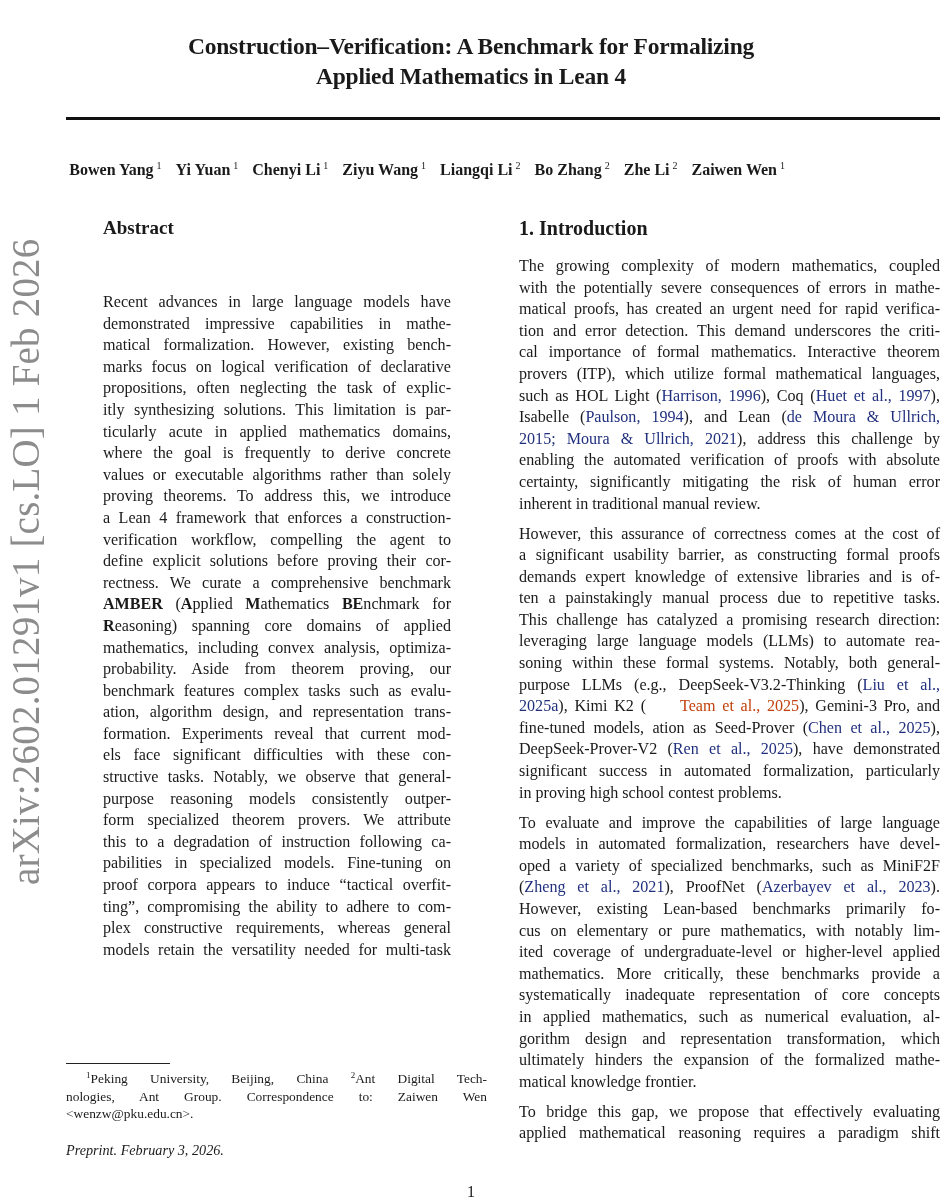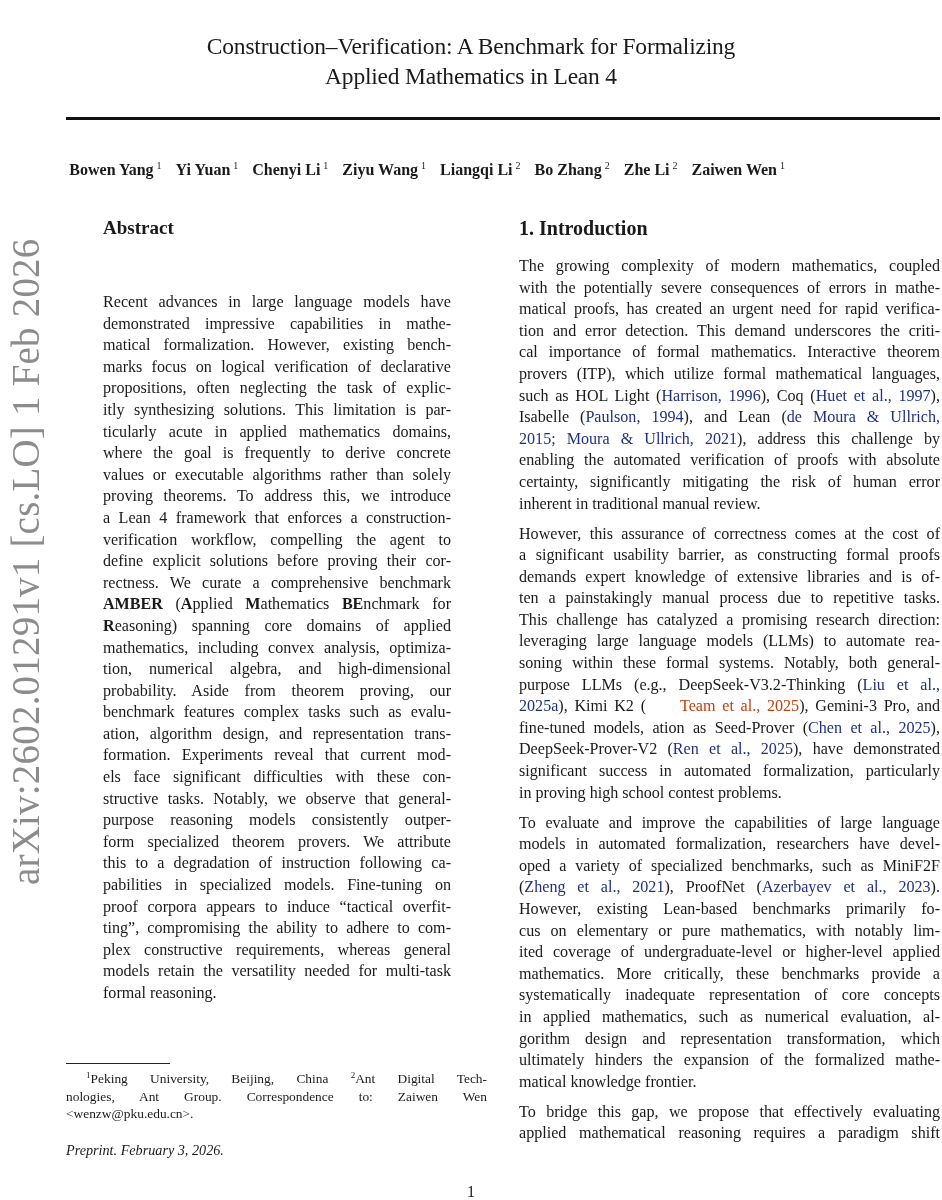--- a/index.html
+++ b/index.html
@@ -1,19 +1,19 @@
 <!DOCTYPE html>
 <html><head>
 <meta charset="utf-8">
 <style>
   html, body { margin: 0; padding: 0; background: #ffffff; }
   body { width: 942px; height: 1200px; position: relative; overflow: hidden;
          font-family: "Liberation Serif", "DejaVu Serif", serif; color: #1a1a1a; }
   .title { position: absolute; left: 0; width: 942px; text-align: center;
-           font-weight: normal; font-size: 23.5px; line-height: 30px; top: 31px; letter-spacing: -0.2px; }
+           font-weight: bold; font-size: 23.5px; line-height: 30px; top: 31px; letter-spacing: -0.2px; }
   .rule { position: absolute; left: 66px; width: 874px; top: 117px; height: 3px; background: #111; }
   .authors { position: absolute; left: 0; width: 790px; top: 155px; text-align: right;
              font-weight: bold; font-size: 16px; line-height: 22px; }
   .authors .au { margin: 0 5px; white-space: nowrap; }
   .authors sup { font-size: 10px; font-weight: normal; vertical-align: 6px; margin-left: 3px; }
   .arxiv { position: absolute; left: 4px; top: 885px; transform-origin: 0 0; transform: rotate(-90deg);
            font-size: 39px; color: #8c8c8c; white-space: nowrap; letter-spacing: 0.2px; line-height: 44px; }
   .abs-head { position: absolute; left: 103px; width: 348px; top: 215px; 
               font-weight: bold; font-size: 19px; line-height: 26px; }
   .col { position: absolute; font-size: 16.1px; line-height: 21.6px; }
@@ -58,36 +58,34 @@
     <span class="ln">where the goal is frequently to derive concrete</span>
     <span class="ln">values or executable algorithms rather than solely</span>
     <span class="ln">proving theorems. To address this, we introduce</span>
     <span class="ln">a Lean 4 framework that enforces a construction-</span>
     <span class="ln">verification workflow, compelling the agent to</span>
     <span class="ln">define explicit solutions before proving their cor-</span>
     <span class="ln">rectness. We curate a comprehensive benchmark</span>
     <span class="ln"><b>AMBER</b><span> (</span><b>A</b><span>pplied </span><b>M</b><span>athematics </span><b>BE</b><span>nchmark for</span></span>
     <span class="ln"><b>R</b><span>easoning) spanning core domains of applied</span></span>
     <span class="ln">mathematics, including convex analysis, optimiza-</span>
-    <span class="ln">tion, numerical algebra, and high-dimensional</span>
     <span class="ln">probability.  Aside from theorem proving, our</span>
     <span class="ln">benchmark features complex tasks such as evalu-</span>
     <span class="ln">ation, algorithm design, and representation trans-</span>
     <span class="ln">formation. Experiments reveal that current mod-</span>
     <span class="ln">els face significant difficulties with these con-</span>
     <span class="ln">structive tasks. Notably, we observe that general-</span>
     <span class="ln">purpose reasoning models consistently outper-</span>
     <span class="ln">form specialized theorem provers.  We attribute</span>
     <span class="ln">this to a degradation of instruction following ca-</span>
     <span class="ln">pabilities in specialized models. Fine-tuning on</span>
     <span class="ln">proof corpora appears to induce “tactical overfit-</span>
     <span class="ln">ting”, compromising the ability to adhere to com-</span>
     <span class="ln">plex constructive requirements, whereas general</span>
     <span class="ln">models retain the versatility needed for multi-task</span>
-    <span class="ln last">formal reasoning.</span>
   </div>
 
 <div class="intro-head">1. Introduction</div>
 <div class="col intro" id="intro">
     <span class="ln"><span>The growing complexity of modern mathematics, coupled</span></span>
     <span class="ln"><span>with the potentially severe consequences of errors in mathe-</span></span>
     <span class="ln"><span>matical proofs, has created an urgent need for rapid verifica-</span></span>
     <span class="ln"><span>tion and error detection. This demand underscores the criti-</span></span>
     <span class="ln"><span>cal importance of formal mathematics. Interactive theorem</span></span>
     <span class="ln"><span>provers (ITP), which utilize formal mathematical languages,</span></span>

